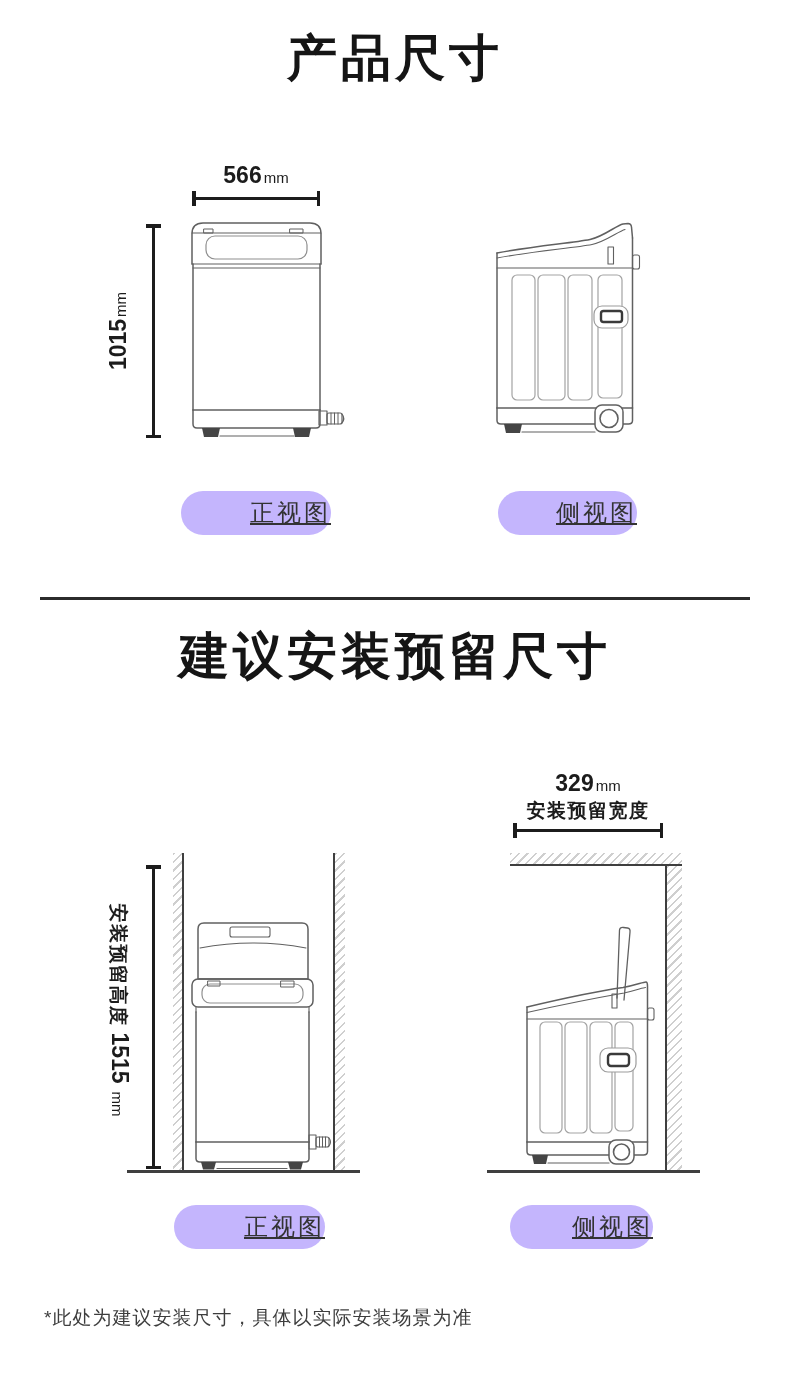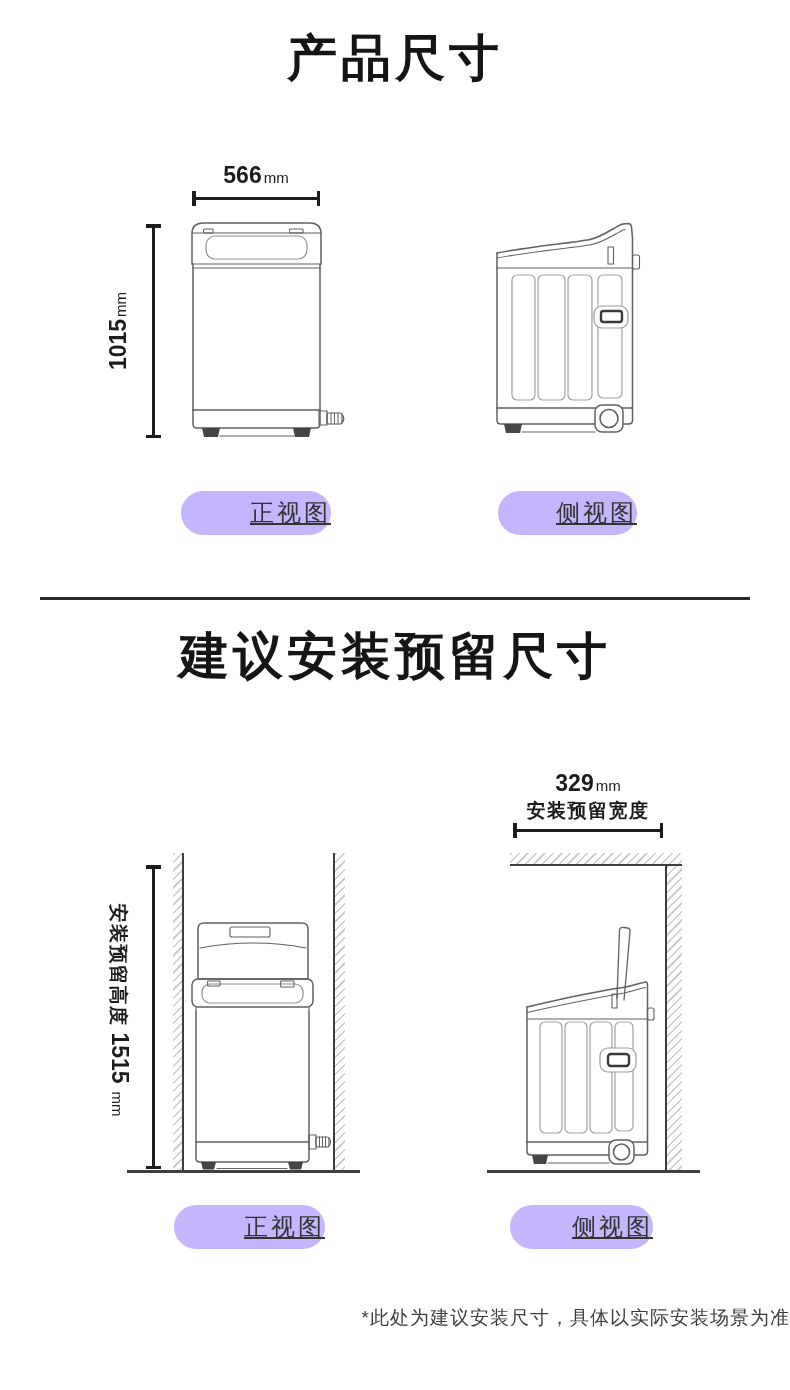--- a/index.html
+++ b/index.html
@@ -37,22 +37,22 @@
 
   .hatch { background-image:repeating-linear-gradient(135deg,#cfcfcf 0 1.6px,transparent 1.6px 6px); }
   .wall-l { border-right:2.5px solid #3f3f3f; }
   .wall-r { border-left:2.5px solid #3f3f3f; }
   .wall-t { border-bottom:2.5px solid #3f3f3f; }
   .floor  { background:#3f3f3f; height:3px; }
 
   svg.draw { position:absolute; stroke:#606060; fill:none; stroke-width:1.5;
              stroke-linecap:round; stroke-linejoin:round; }
 
-  .footnote { width:100%; text-align:right; font-size:19px; letter-spacing:1px;
-              color:#3d3d3d; padding-left:24px; }
+  .footnote { width:100%; text-align:left; font-size:19px; letter-spacing:1px;
+              color:#3d3d3d; padding-left:44px; }
 </style>
 </head>
 <body>
 
 <div class="page">
 
   <div class="abs title" style="top:30px;">产品尺寸</div>
 
   <div class="abs hdim" style="left:192px; top:162px; width:128px;">
     <div class="txt"><span class="num">566</span><span class="unit">mm</span></div>

